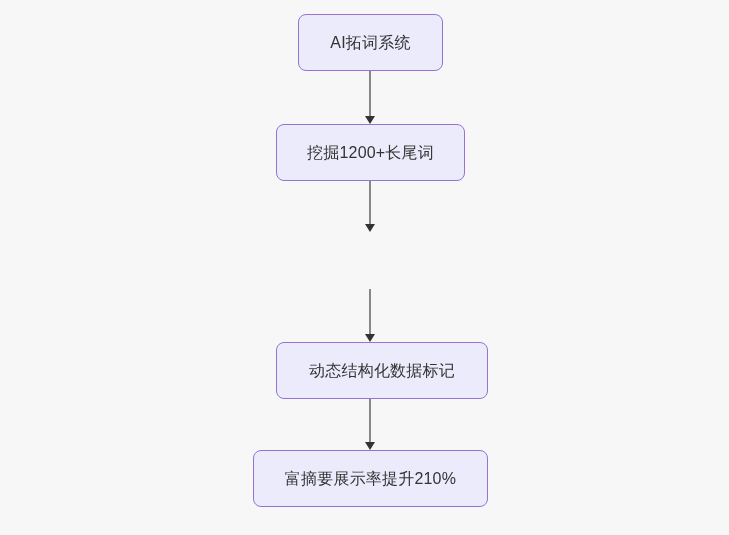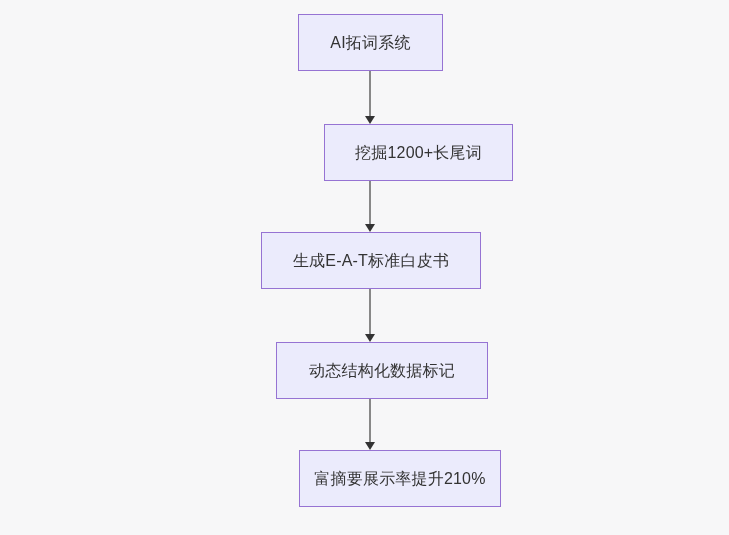--- a/index.html
+++ b/index.html
@@ -24,21 +24,21 @@
     background: #ebebfc;
     border: 1.5px solid #9673d3;
     color: #333333;
     font-size: 16px;
     line-height: 1;
     letter-spacing: 0.2px;
     display: flex;
     align-items: center;
     justify-content: center;
     white-space: nowrap;
-    border-radius: 0;
+    border-radius: 8px;
     height: 57px;
   }
   .node-label {
     display: block;
   }
   .edge {
     position: absolute;
     width: 2px;
     background: #888888;
   }
@@ -56,38 +56,35 @@
 
 <div id="flowchart">
 
   <div class="node" style="left:298px; top:14px; width:145px;">
     <span class="node-label">AI拓词系统</span>
   </div>
 
   <div class="edge" style="left:369px; top:71px; height:45px;"></div>
   <div class="arrowhead" style="left:365px; top:116px;"></div>
 
-  <div class="node" style="left:276px; top:124px; width:189px;margin-left:48px;">
+  <div class="node" style="left:276px; top:124px; width:189px;">
     <span class="node-label">挖掘1200+长尾词</span>
   </div>
 
   <div class="edge" style="left:369px; top:181px; height:43px;"></div>
   <div class="arrowhead" style="left:365px; top:224px;"></div>
 
-  <div class="node" style="left:261px; top:232px; width:220px;">
-    <span class="node-label">生成E-A-T标准白皮书</span>
-  </div>
 
   <div class="edge" style="left:369px; top:289px; height:45px;"></div>
   <div class="arrowhead" style="left:365px; top:334px;"></div>
 
   <div class="node" style="left:276px; top:342px; width:212px;">
     <span class="node-label">动态结构化数据标记</span>
   </div>
 
   <div class="edge" style="left:369px; top:399px; height:43px;"></div>
   <div class="arrowhead" style="left:365px; top:442px;"></div>
 
-  <div class="node" style="left:253px; top:450px; width:202px;margin-left:46px;">
+  <div class="node" style="left:253px; top:450px; width:235px;">
     <span class="node-label">富摘要展示率提升210%</span>
   </div>
 
 </div>
 
 </body></html>

